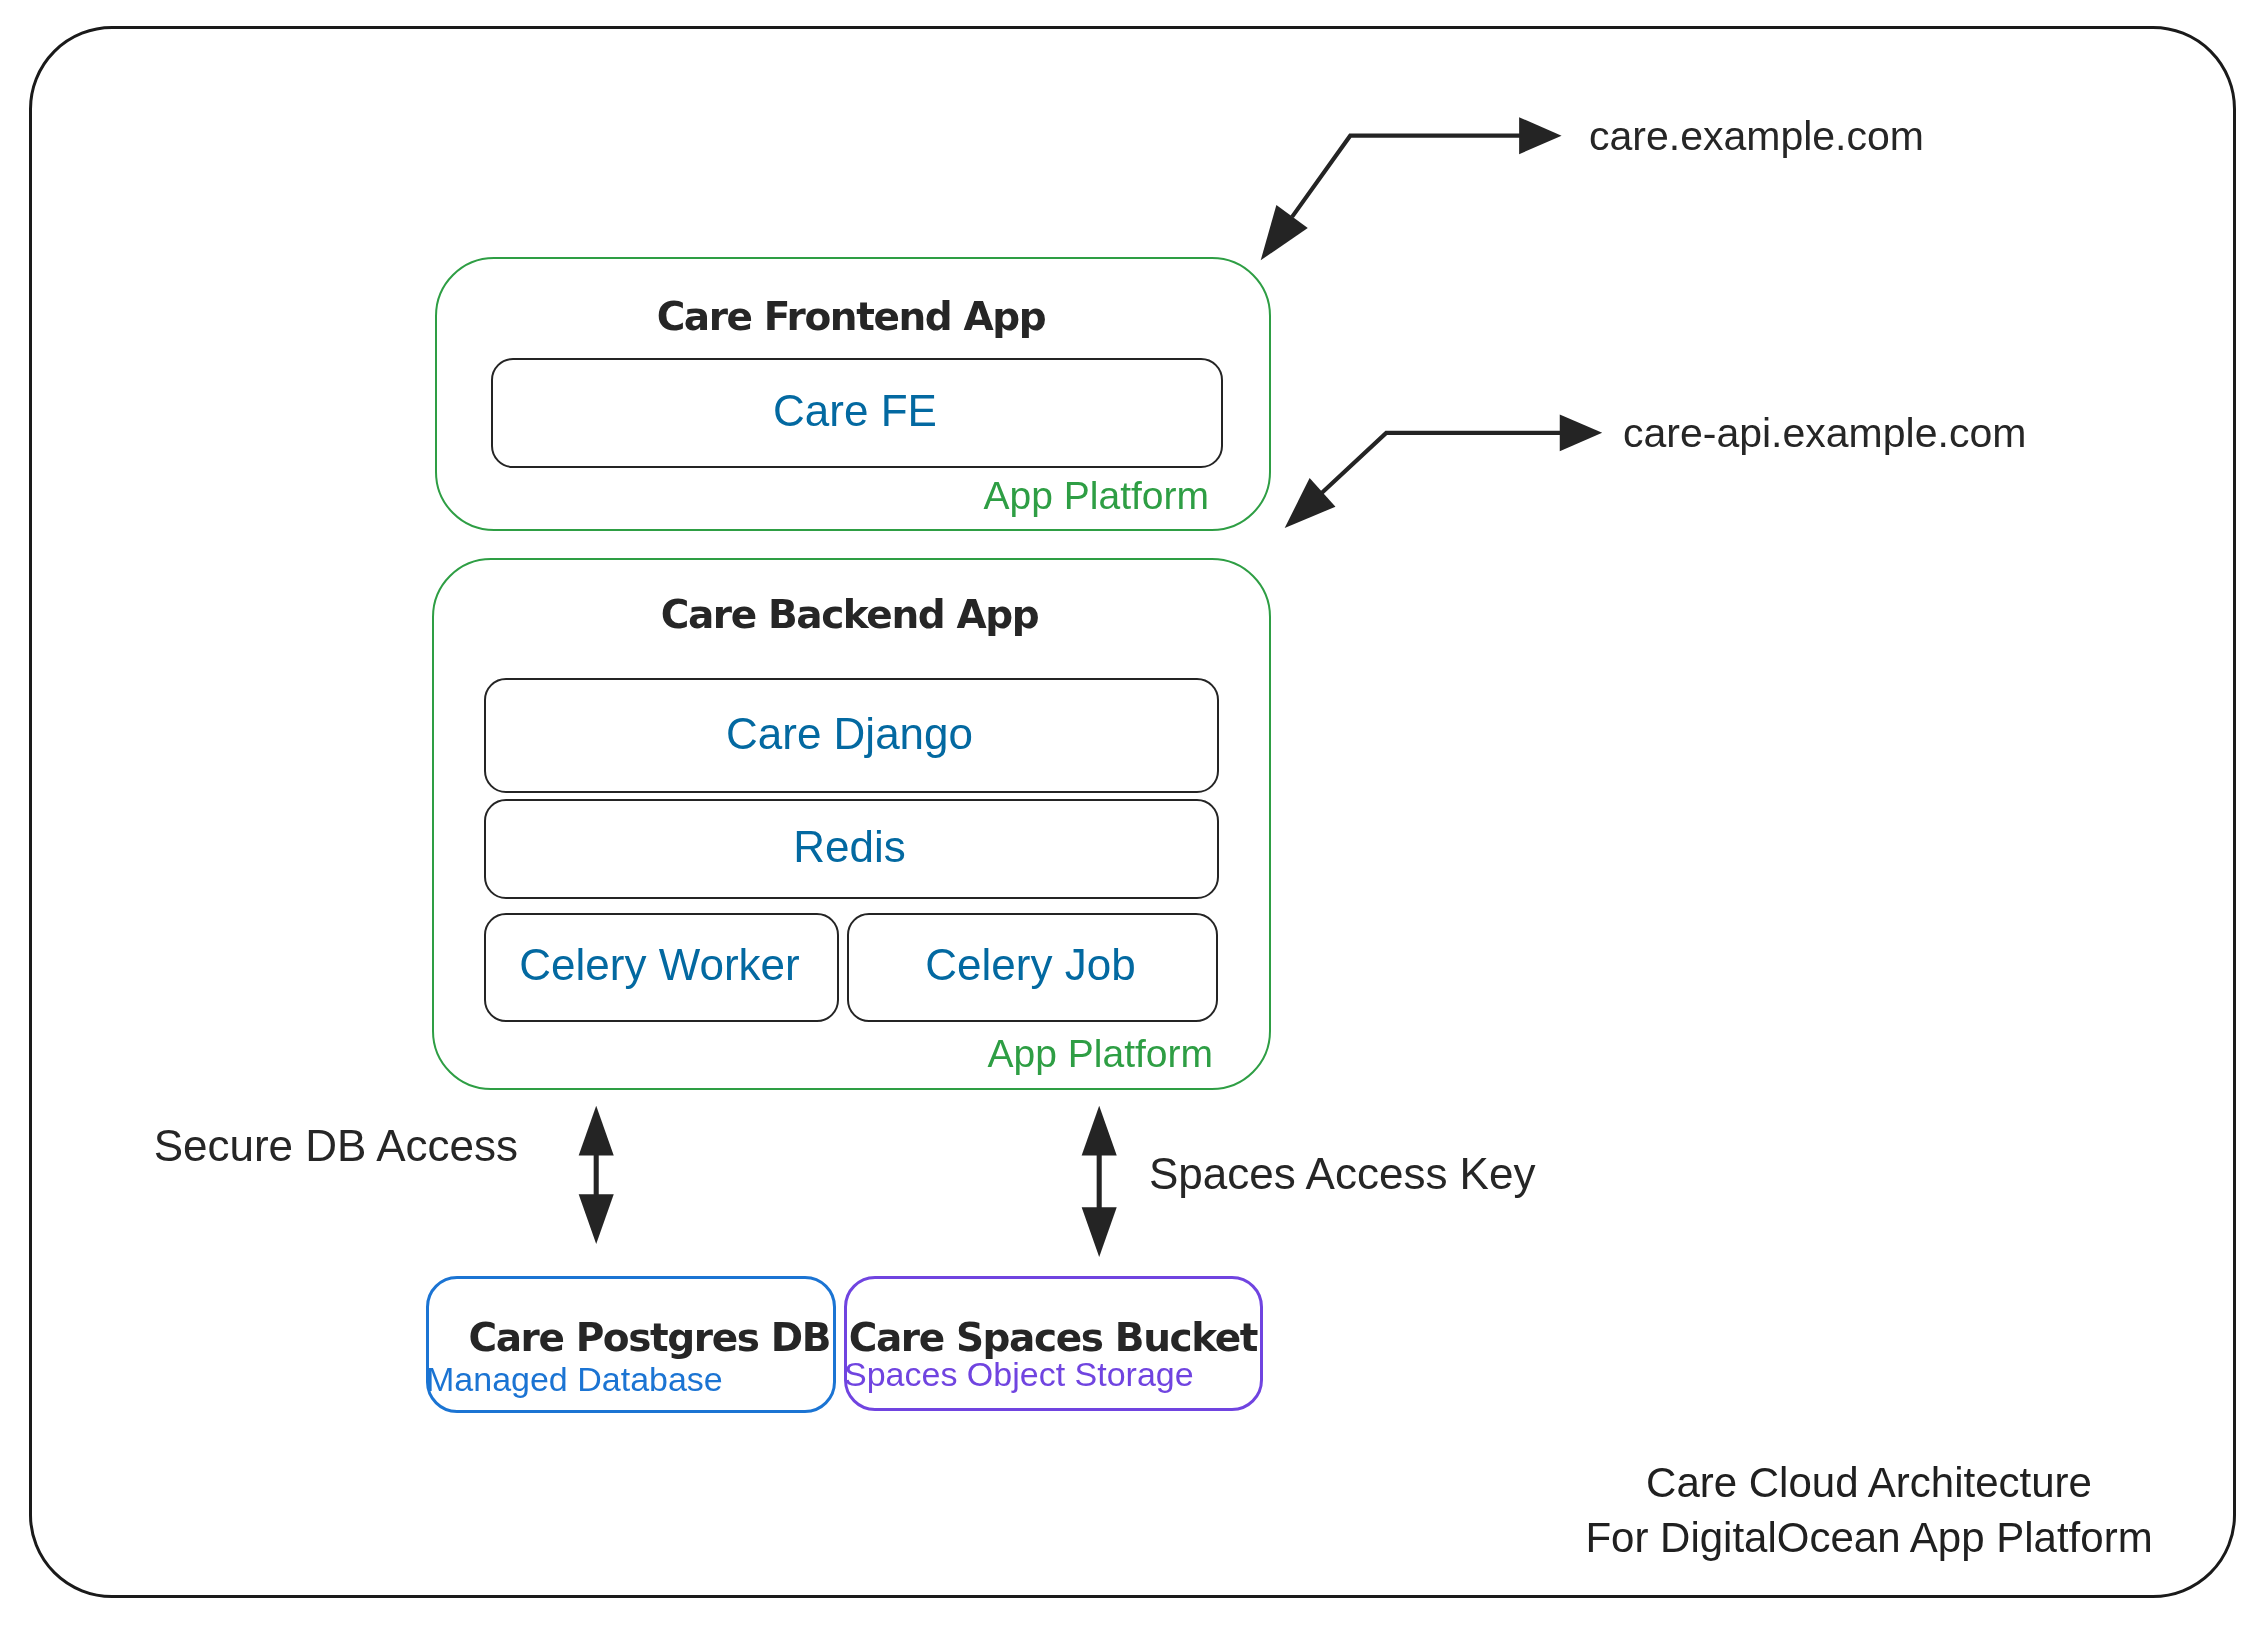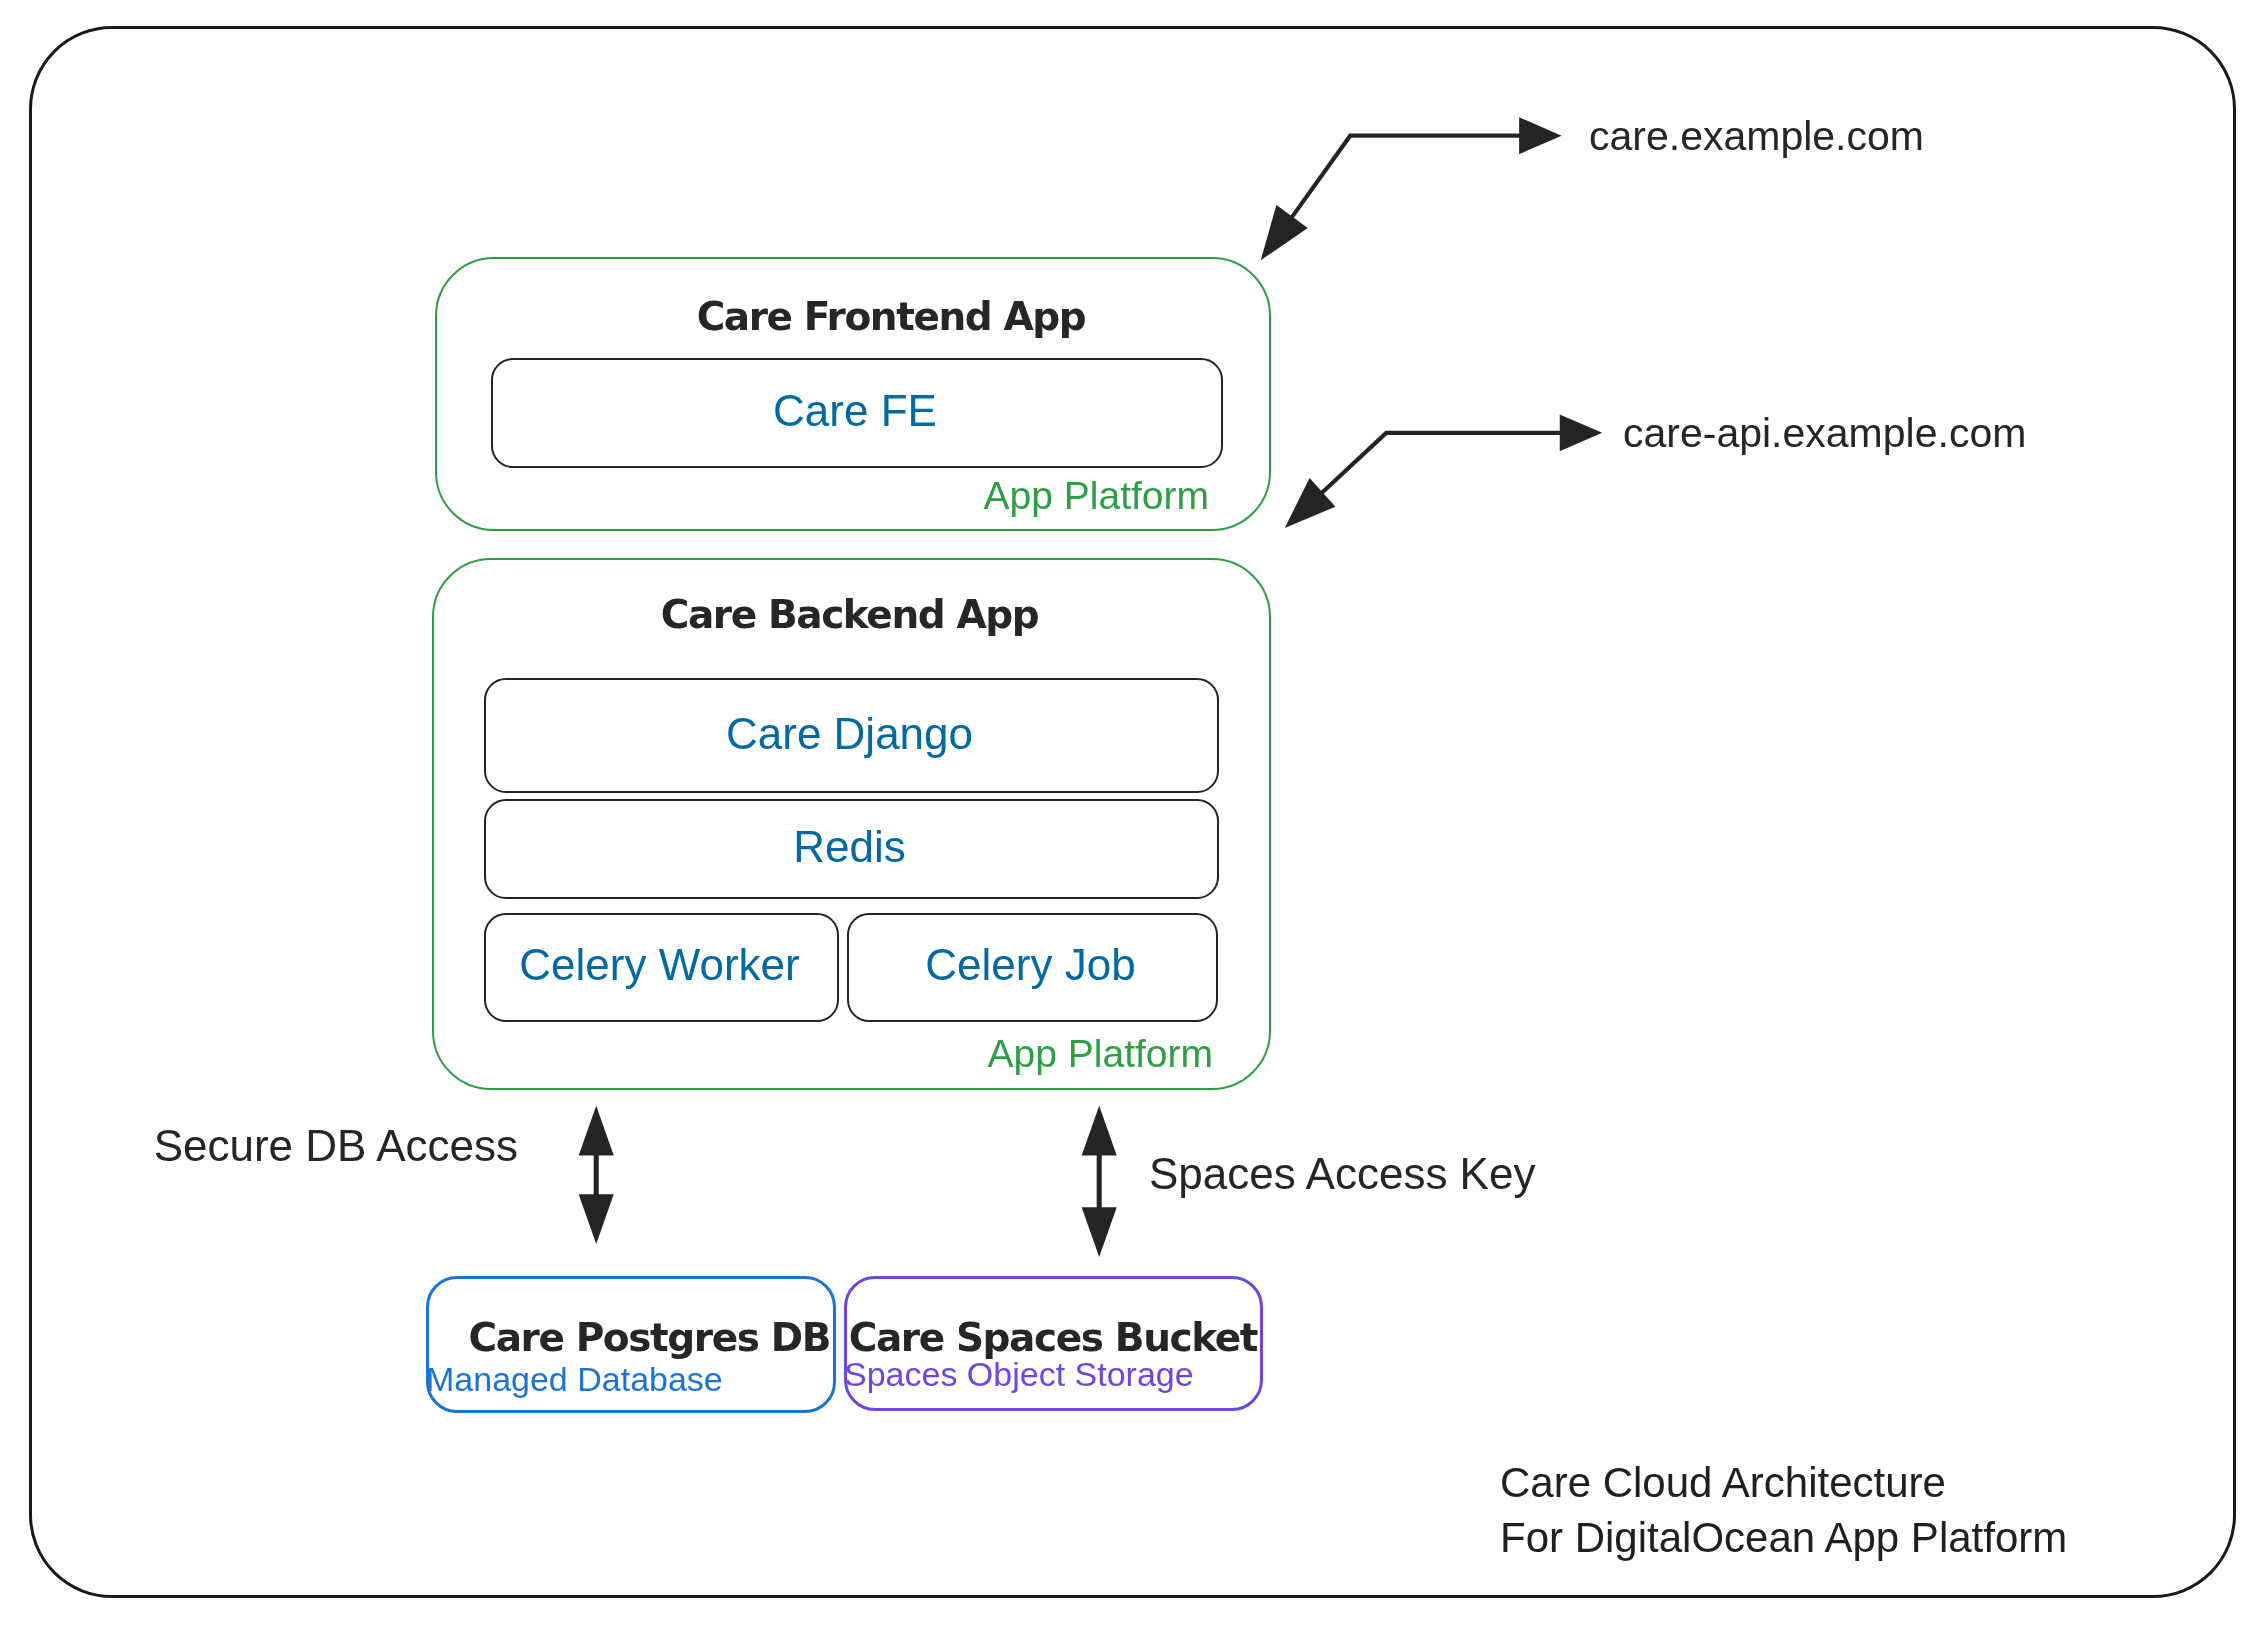--- a/index.html
+++ b/index.html
@@ -49,35 +49,35 @@
   .node-label{font-size:44px;line-height:50px;text-align:center;color:#0369a1;}
   .platform-label{font-size:39px;line-height:46px;text-align:right;color:var(--green);font-weight:500;}
   .domain-label{font-size:41px;line-height:52px;color:#262626;font-weight:500;white-space:nowrap;}
   .conn-label{font-size:44px;line-height:52px;color:#262626;font-weight:500;white-space:nowrap;}
   .store-title{font-size:39px;line-height:46px;text-align:right;}
   .store-sub{font-size:34px;line-height:41px;text-align:left;font-weight:500;}
   .store-sub.blue-t{color:var(--blue);}
   .store-sub.purple-t{color:var(--purple);}
   .caption{
     font-size:42px;line-height:55px;
-    text-align:left;color:#202020;font-weight:500;
+    text-align:center;color:#202020;font-weight:500;
   }
   svg.arrows{position:absolute;left:0;top:0;pointer-events:none;}
   svg.arrows path{stroke:var(--ink);fill:none;}
   svg.arrows polygon{fill:var(--ink);stroke:none;}
 </style>
 </head>
 <body>
 
 <div class="stage">
 
   <div class="abs frame" style="left:29px;top:26px;width:2201px;height:1566px;"></div>
 
   <div class="abs group" style="left:435px;top:257px;width:832px;height:270px;"></div>
-  <div class="abs chunky group-title" style="left:435px;top:293px;width:832px;margin-left:40px;">Care Frontend App</div>
+  <div class="abs chunky group-title" style="left:435px;top:293px;width:832px;">Care Frontend App</div>
   <div class="abs node" style="left:491px;top:358px;width:728px;height:106px;"></div>
   <div class="abs node-label" style="left:491px;top:386px;width:728px;">Care FE</div>
   <div class="abs platform-label" style="left:886px;top:473px;width:323px;">App Platform</div>
 
   <div class="abs group" style="left:432px;top:558px;width:835px;height:528px;"></div>
   <div class="abs chunky group-title" style="left:432px;top:591px;width:835px;">Care Backend App</div>
 
   <div class="abs node" style="left:484px;top:678px;width:731px;height:111px;"></div>
   <div class="abs node-label" style="left:484px;top:709px;width:731px;">Care Django</div>
 

